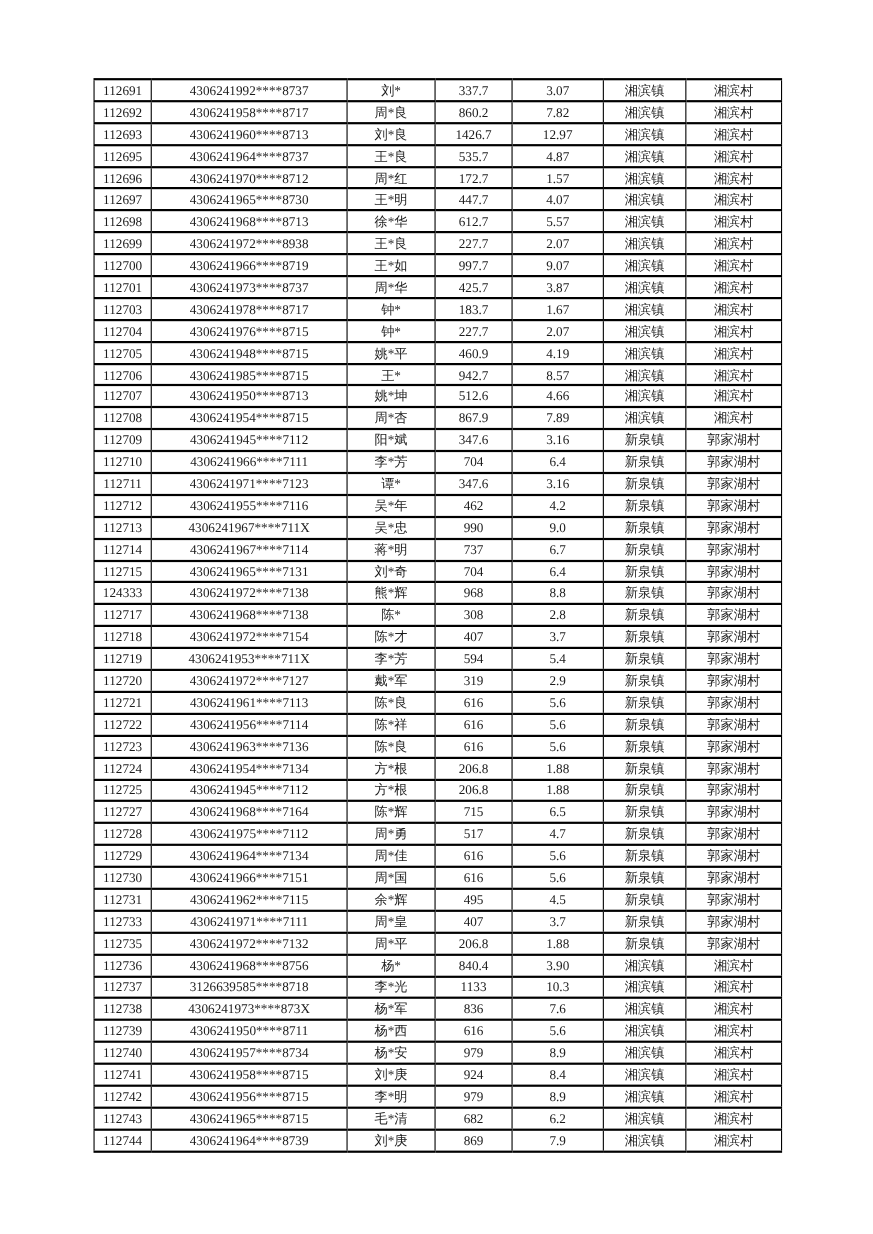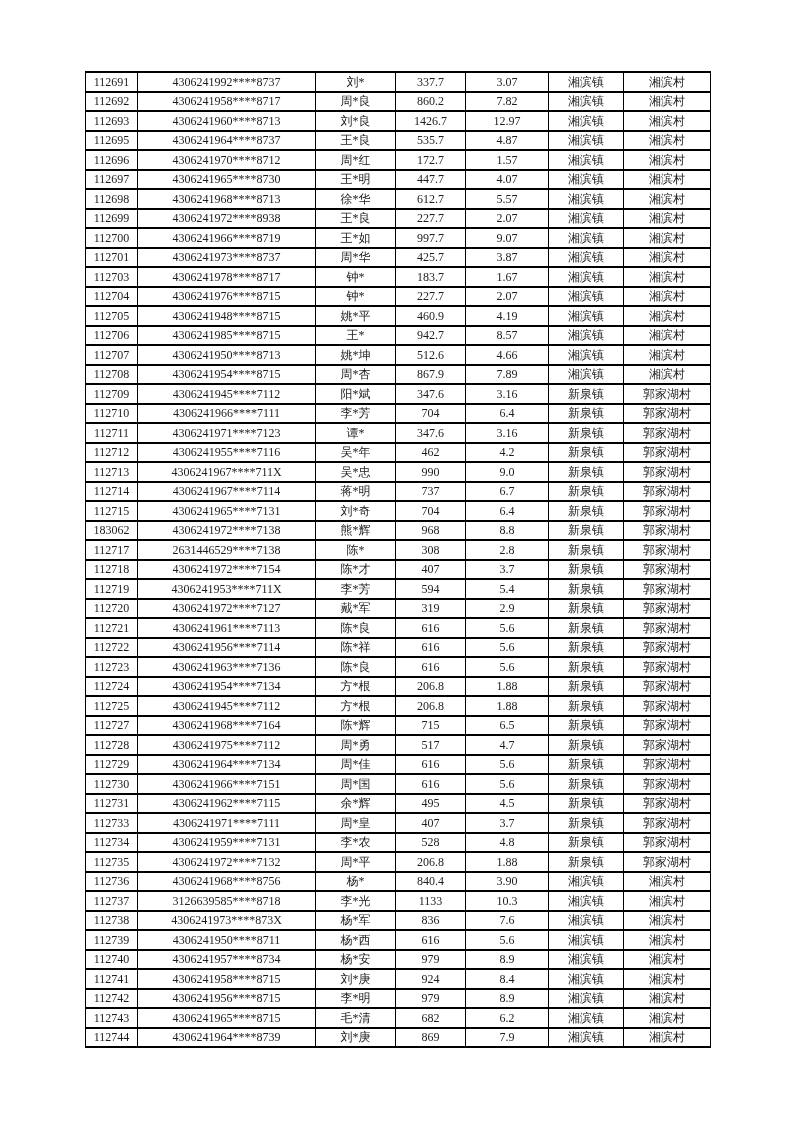--- a/index.html
+++ b/index.html
@@ -268,31 +268,31 @@
         <tr>
           <td>112715</td>
           <td>4306241965****7131</td>
           <td>刘*奇</td>
           <td>704</td>
           <td>6.4</td>
           <td>新泉镇</td>
           <td>郭家湖村</td>
         </tr>
         <tr>
-          <td>183062</td>
+          <td>124333</td>
           <td>4306241972****7138</td>
           <td>熊*辉</td>
           <td>968</td>
           <td>8.8</td>
           <td>新泉镇</td>
           <td>郭家湖村</td>
         </tr>
         <tr>
           <td>112717</td>
-          <td>2631446529****7138</td>
+          <td>4306241968****7138</td>
           <td>陈*</td>
           <td>308</td>
           <td>2.8</td>
           <td>新泉镇</td>
           <td>郭家湖村</td>
         </tr>
         <tr>
           <td>112718</td>
           <td>4306241972****7154</td>
           <td>陈*才</td>
@@ -412,29 +412,20 @@
         <tr>
           <td>112733</td>
           <td>4306241971****7111</td>
           <td>周*皇</td>
           <td>407</td>
           <td>3.7</td>
           <td>新泉镇</td>
           <td>郭家湖村</td>
         </tr>
         <tr>
-          <td>112734</td>
-          <td>4306241959****7131</td>
-          <td>李*农</td>
-          <td>528</td>
-          <td>4.8</td>
-          <td>新泉镇</td>
-          <td>郭家湖村</td>
-        </tr>
-        <tr>
           <td>112735</td>
           <td>4306241972****7132</td>
           <td>周*平</td>
           <td>206.8</td>
           <td>1.88</td>
           <td>新泉镇</td>
           <td>郭家湖村</td>
         </tr>
         <tr>
           <td>112736</td>

